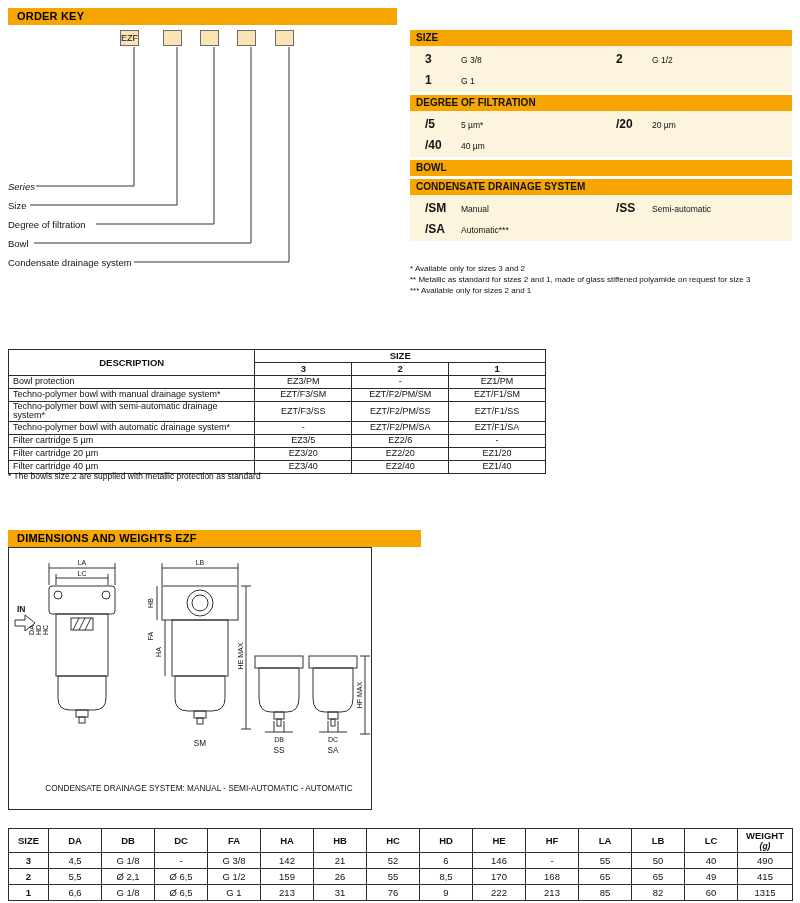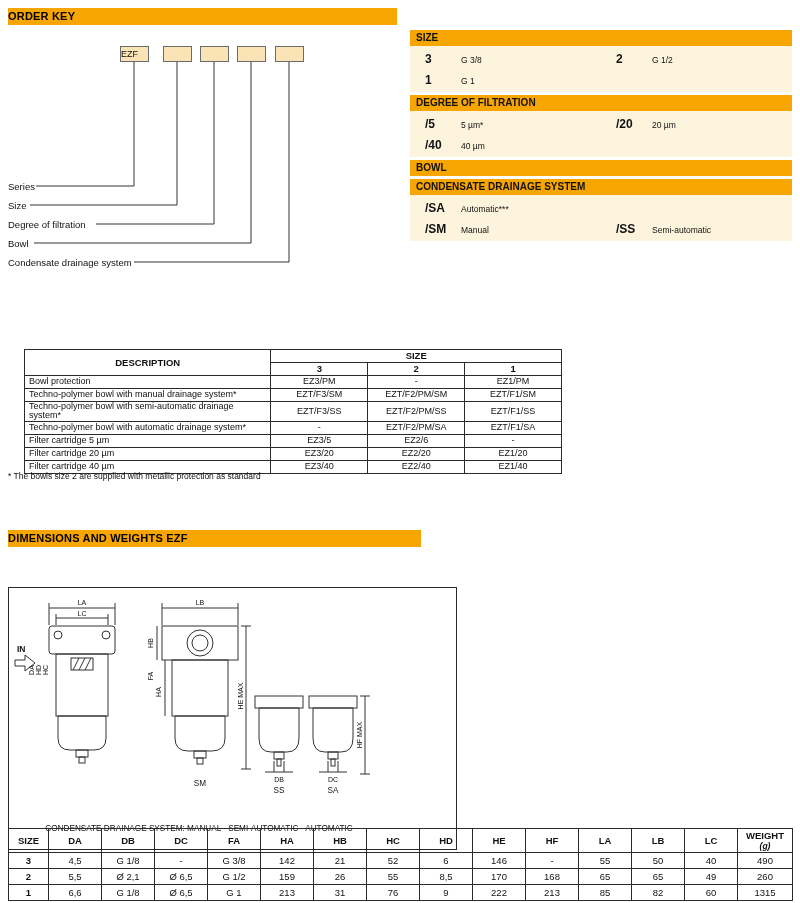--- a/index.html
+++ b/index.html
@@ -1,52 +1,52 @@
 <!DOCTYPE html>
 <html><head>
 <meta charset="utf-8">
 <style>
   * { margin:0; padding:0; box-sizing:border-box; }
   body { font-family:"Liberation Sans", sans-serif; background:#fff; color:#111; }
   .page { position:relative; width:800px; height:903px; background:#fff; overflow:hidden; }
 
   .orange-bar { position:absolute; background:#F7A500; color:#000; font-weight:bold;
-                height:17px; line-height:17px; padding:0 0; font-size:11px; letter-spacing:.2px; }
+                height:17px; line-height:17px; padding:0 9px; font-size:11px; letter-spacing:.2px; }
 
   
-  .ok-box { position:absolute; top:30px; width:29px; height:16px; background:#FAE3B4;
-            border:1px solid #6b6b6b; font-size:9px; text-align:left; line-height:14px;margin-top:16px; }
+  .ok-box { position:absolute; top:30px; width:19px; height:16px; background:#FAE3B4;
+            border:1px solid #6b6b6b; font-size:9px; text-align:center; line-height:14px; }
   .ok-lines { position:absolute; left:0; top:0; pointer-events:none; }
   .ok-label { position:absolute; left:8px; font-size:9.5px; line-height:11px; }
 
   
   .right-col { position:absolute; left:410px; top:30px; width:382px; }
   .rc-header { background:#F7A500; font-weight:bold; font-size:10px; height:16px;
                line-height:16px; padding:0 6px; }
   .rc-body { background:#FDF4DE; padding:2px 0; }
   .rc-row { display:flex; height:21px; align-items:center; }
   .rc-cell { width:50%; display:flex; align-items:baseline; }
   .code { font-weight:bold; font-size:12px; margin-left:15px; min-width:36px; display:inline-block; }
   .val  { font-size:8.5px; }
   .sec-gap { height:3px; }
 
   .footnotes { position:absolute; left:410px; top:263px; width:388px;
                font-size:8px; line-height:11px; white-space:nowrap; }
 
   
-  .sp-table { position:absolute; left:24px; top:349px; width:538px; border-collapse:collapse; }
+  .sp-table { position:absolute; left:8px; top:349px; width:538px; border-collapse:collapse; }
   .sp-table td { border:1px solid #2a2a2a; height:13px; padding:0 4px; text-align:center;
                  font-size:9px; line-height:1.05; }
   .sp-table td.h { font-weight:bold; font-size:9.5px; }
   .sp-table td.d { text-align:left; }
   .sp-foot { position:absolute; left:8px; top:471px; font-size:8.5px; }
 
   
-  .draw-box { position:absolute; left:8px; top:547px; width:449px; height:263px;
-              border:1px solid #2a2a2a; background:#fff;margin-top:40px; }
+  .draw-box { position:absolute; left:8px; top:547px; width:364px; height:263px;
+              border:1px solid #2a2a2a; background:#fff; }
   .draw { display:block; }
   .draw text { fill:#111; font-family:"Liberation Sans", sans-serif; }
   .t7 { font-size:7px; }
   .t8 { font-size:8.2px; }
   .t8b { font-size:8.5px; font-weight:bold; }
   .mid { text-anchor:middle; }
 
   
   .dim-table { position:absolute; left:8px; top:828px; width:784px; border-collapse:collapse;
                table-layout:fixed; }
@@ -72,21 +72,21 @@
       <polyline points="134,262 289,262 289,47"></polyline>
     </g>
   </svg>
 
   <div class="ok-box" style="left:120px;">EZF</div>
   <div class="ok-box" style="left:163px;"></div>
   <div class="ok-box" style="left:200px;"></div>
   <div class="ok-box" style="left:237px;"></div>
   <div class="ok-box" style="left:275px;"></div>
 
-  <div class="ok-label" style="top:181px;">Series</div>
+  <div class="ok-label" style="top:181px;font-style:italic;">Series</div>
   <div class="ok-label" style="top:200px;">Size</div>
   <div class="ok-label" style="top:219px;">Degree of filtration</div>
   <div class="ok-label" style="top:238px;">Bowl</div>
   <div class="ok-label" style="top:257px;">Condensate drainage system</div>
 
   <div class="right-col">
 
     <div class="rc-header">SIZE</div>
     <div class="rc-body">
       <div class="rc-row">
@@ -134,38 +134,43 @@
     <div class="sec-gap"></div>
 
     <div class="rc-header">BOWL</div>
 
     <div class="sec-gap"></div>
 
     <div class="rc-header">CONDENSATE DRAINAGE SYSTEM</div>
     <div class="rc-body">
       <div class="rc-row">
         <div class="rc-cell">
+          <span class="code">/SM</span>
+          <span class="val">Manual</span>
+        </div>
+        <div class="rc-cell">
+          <span class="code">/SS</span>
+          <span class="val">Semi-automatic</span>
+        </div>
+      </div>
+      <div class="rc-row">
+        <div class="rc-cell">
           <span class="code">/SA</span>
           <span class="val">Automatic***</span>
         </div>
         <div class="rc-cell"></div>
       </div>
-      <div class="rc-row">
-        <div class="rc-cell">
-          <span class="code">/SM</span>
-          <span class="val">Manual</span>
-        </div>
-        <div class="rc-cell">
-          <span class="code">/SS</span>
-          <span class="val">Semi-automatic</span>
-        </div>
-      </div>
     </div>
   </div>
 
+  <div class="footnotes">
+    <div>* Available only for sizes 3 and 2</div>
+    <div>** Metallic as standard for sizes 2 and 1, made of glass stiffened polyamide on request for size 3</div>
+    <div>*** Available only for sizes 2 and 1</div>
+  </div>
 
 
   <table class="sp-table">
     <colgroup>
         <col style="width:247px">
         <col style="width:97px">
         <col style="width:97px">
         <col style="width:97px">
       </colgroup>
     <tbody>
@@ -378,21 +383,21 @@
       <td>G 1/2</td>
       <td>159</td>
       <td>26</td>
       <td>55</td>
       <td>8,5</td>
       <td>170</td>
       <td>168</td>
       <td>65</td>
       <td>65</td>
       <td>49</td>
-      <td>260</td>
+      <td>415</td>
     </tr>
     <tr>
       <td class="size">1</td>
       <td>6,6</td>
       <td>G 1/8</td>
       <td>Ø 6,5</td>
       <td>G 1</td>
       <td>213</td>
       <td>31</td>
       <td>76</td>

